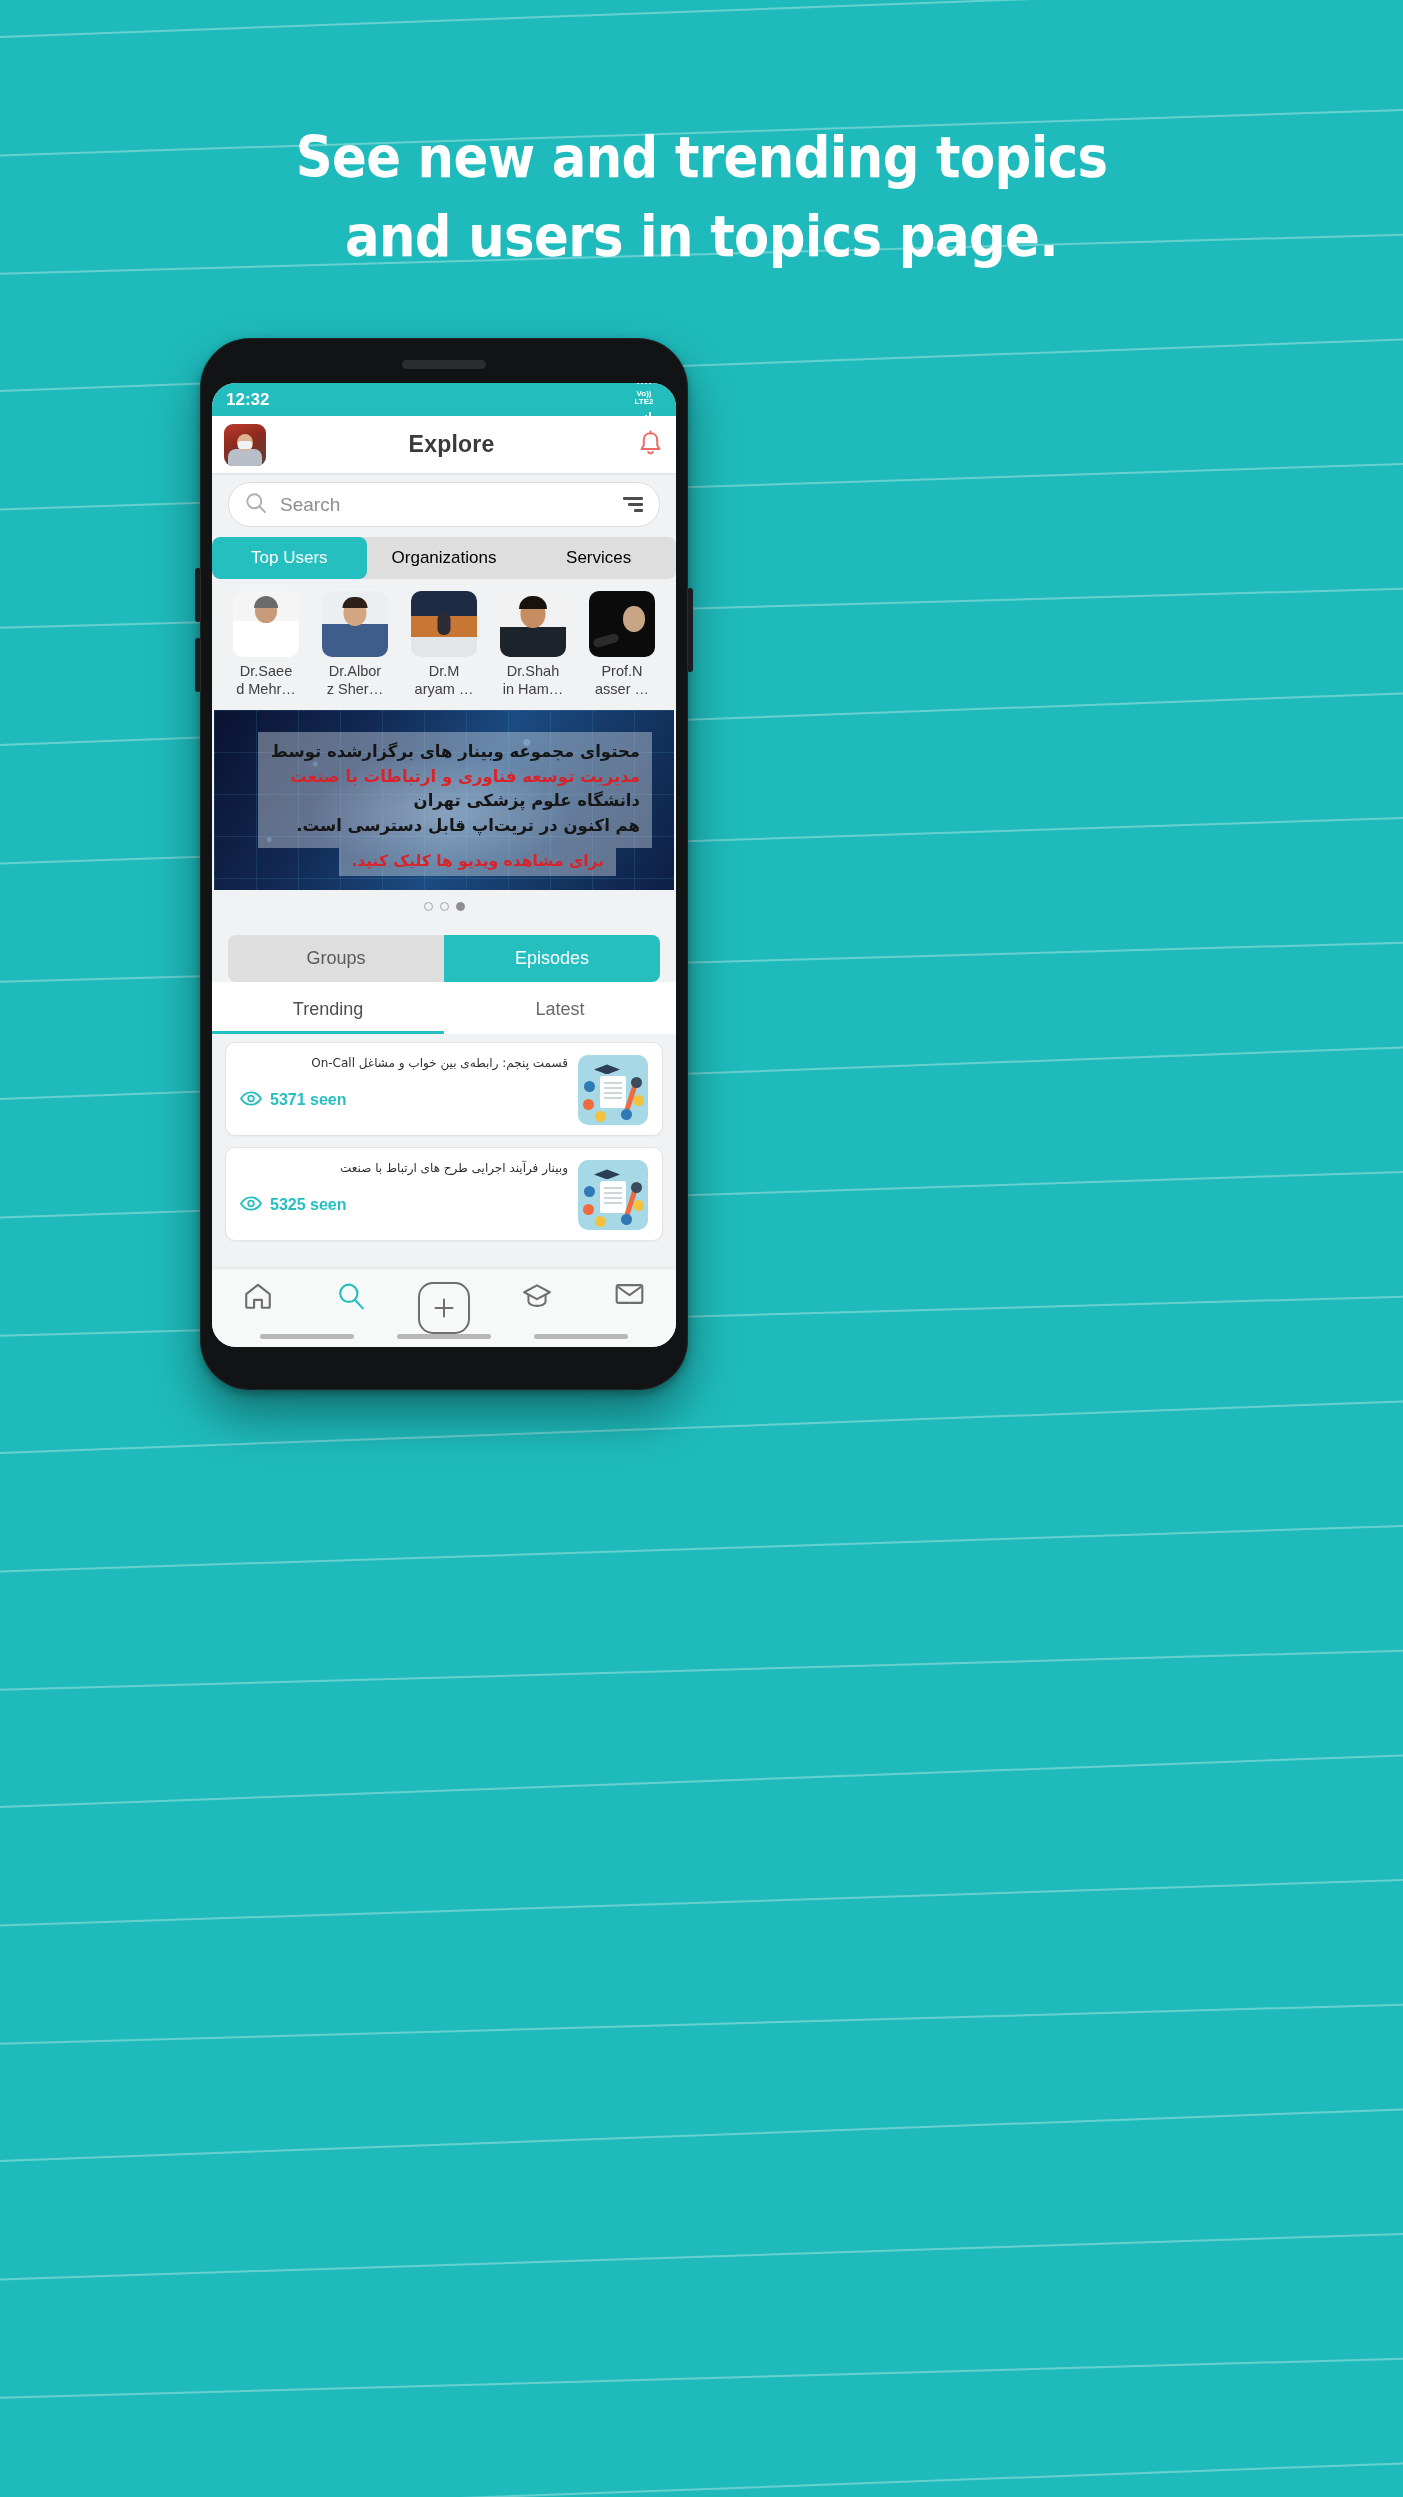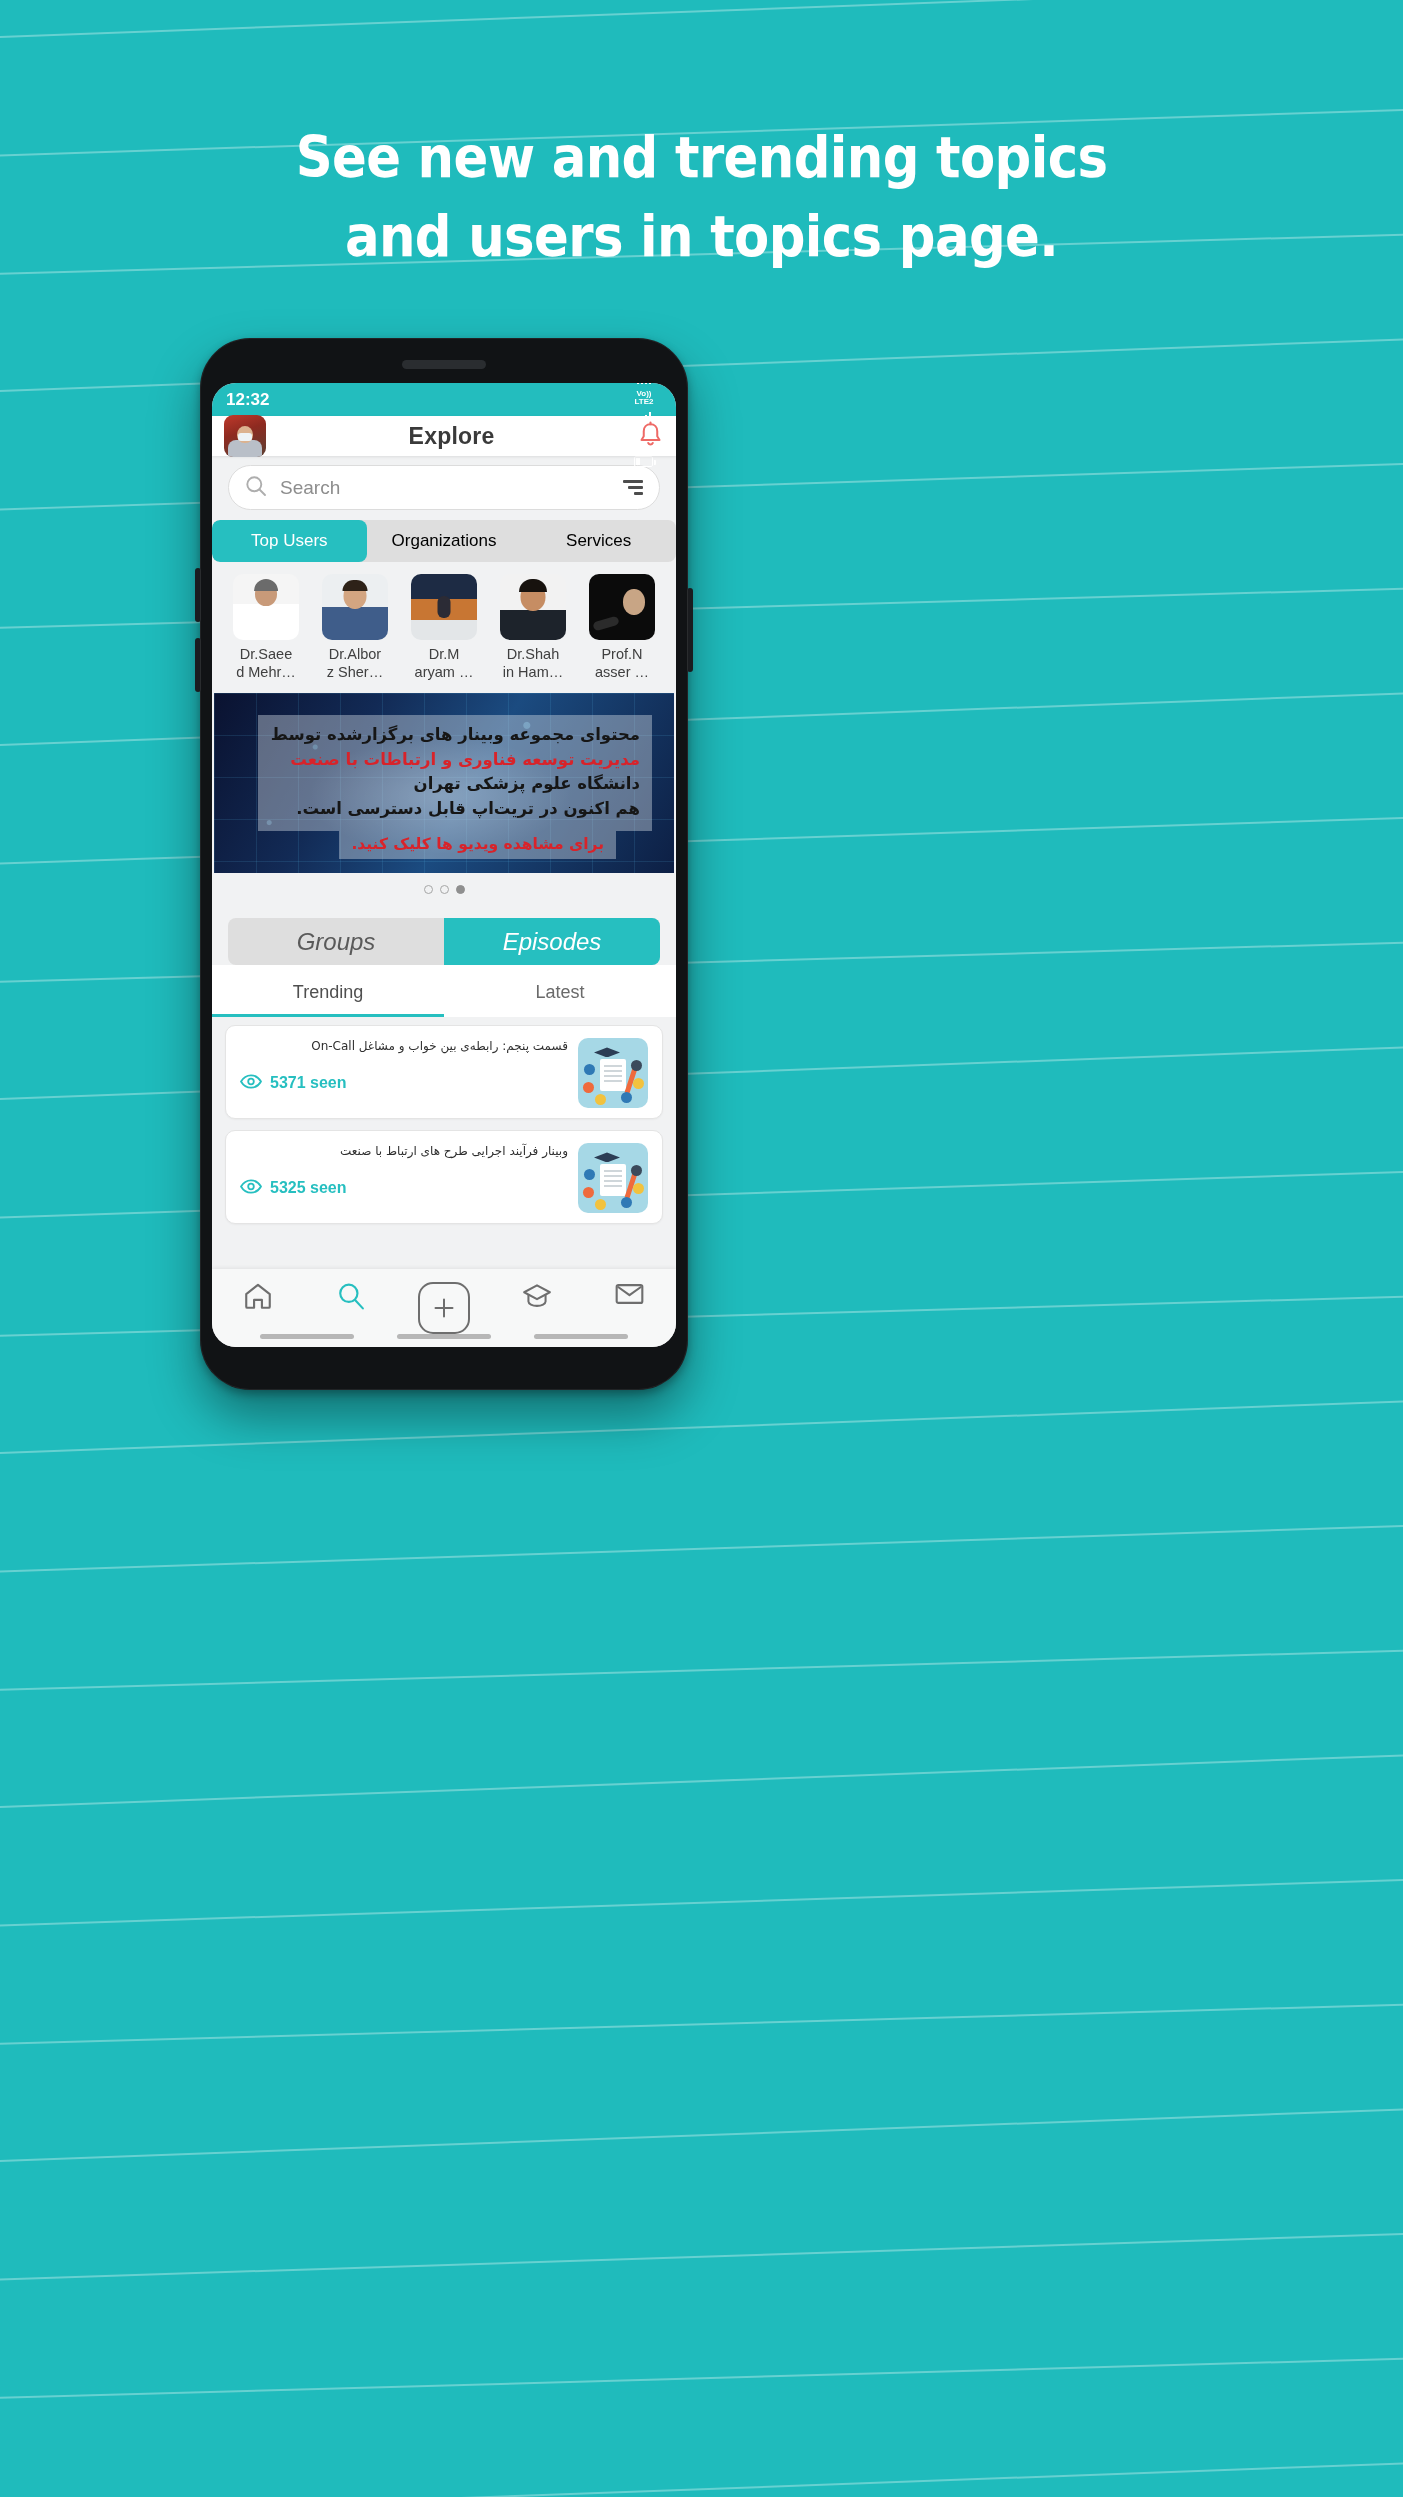--- a/index.html
+++ b/index.html
@@ -73,21 +73,21 @@
   .bars b:nth-child(1){height:4px}.bars b:nth-child(2){height:6px}
   .bars b:nth-child(3){height:9px}.bars b:nth-child(4){height:12px}
   .volte { font-size:8px; line-height:8px; text-align:center; font-weight:700; }
   .battpct { font-size:17px; font-weight:600; margin-left:2px;}
   .batt { width:19px;height:11px;border:1.6px solid #fff;border-radius:2px;position:relative; }
   .batt::after{content:"";position:absolute;right:-4px;top:3px;width:2.5px;height:5px;background:#fff;border-radius:0 1px 1px 0;}
   .batt i{position:absolute;left:1px;top:1px;bottom:1px;width:18%;background:#fff;display:block;}
 
   
   .appbar {
-    height:40px; background:#fff; display:flex; align-items:center;
+    height:57px; background:#fff; display:flex; align-items:center;
     padding:0 12px; justify-content:space-between;
     box-shadow:0 1px 3px rgba(0,0,0,.09);
     position:relative; z-index:3;
   }
   .avatar {
     width:42px;height:42px;border-radius:9px;overflow:hidden;flex:none;
     background:linear-gradient(160deg,#c0392b 0%,#8e2a20 40%,#5c4033 100%);
     position:relative;
   }
   .avatar .face{position:absolute;left:50%;top:26%;transform:translateX(-50%);
@@ -179,21 +179,21 @@
   }
 
   
   .dots{background:#f1f2f3;display:flex;justify-content:center;align-items:center;gap:7px;padding:12px 0 24px;}
   .dots i{width:9px;height:9px;border-radius:50%;border:1.4px solid #a6a6a6;display:block;}
   .dots i.on{background:#8f8f8f;border-color:#8f8f8f;}
 
   
   .gewrap{padding:0 16px;background:#f1f2f3;}
   .ge{display:flex;height:47px;border-radius:8px;overflow:hidden;background:#dedede;}
-  .ge > div{flex:1;display:flex;align-items:center;justify-content:center;font-size:24px;color:#5a5a5a;font-style:italic;}
+  .ge > div{flex:1;display:flex;align-items:center;justify-content:center;font-size:18px;color:#5a5a5a;}
   .ge > div.active{background:#26BFC0;color:#fff;}
 
   
   .tl{display:flex;background:#fff;}
   .tl > div{flex:1;text-align:center;padding:17px 0 14px;font-size:18px;color:#6a6a6a;position:relative;}
   .tl > div.active{color:#4f4f4f;}
   .tl > div.active::after{content:"";position:absolute;left:0;right:0;bottom:0;height:3.5px;background:#26BFC0;}
 
   
   .feed{background:#f1f2f3;padding:8px 13px 0;}

